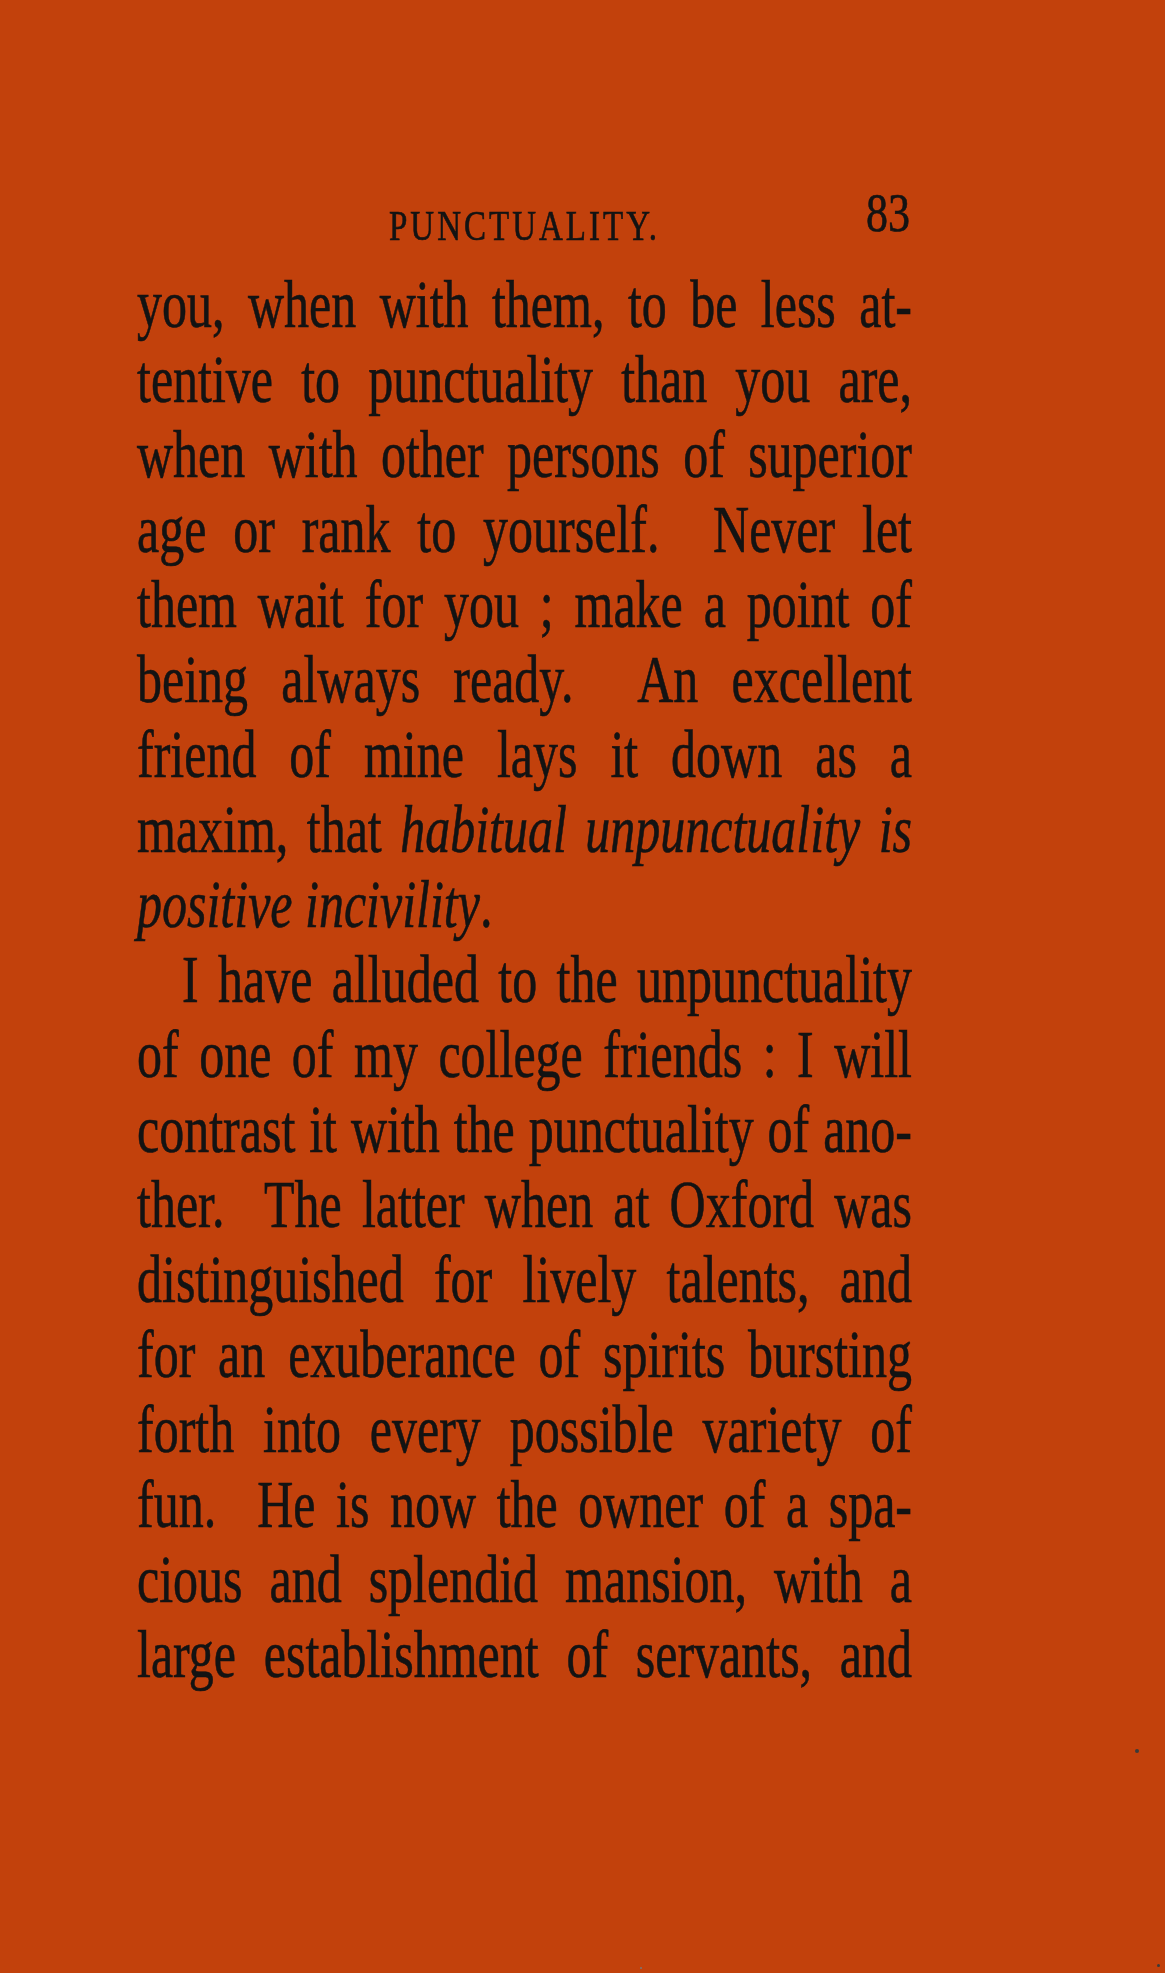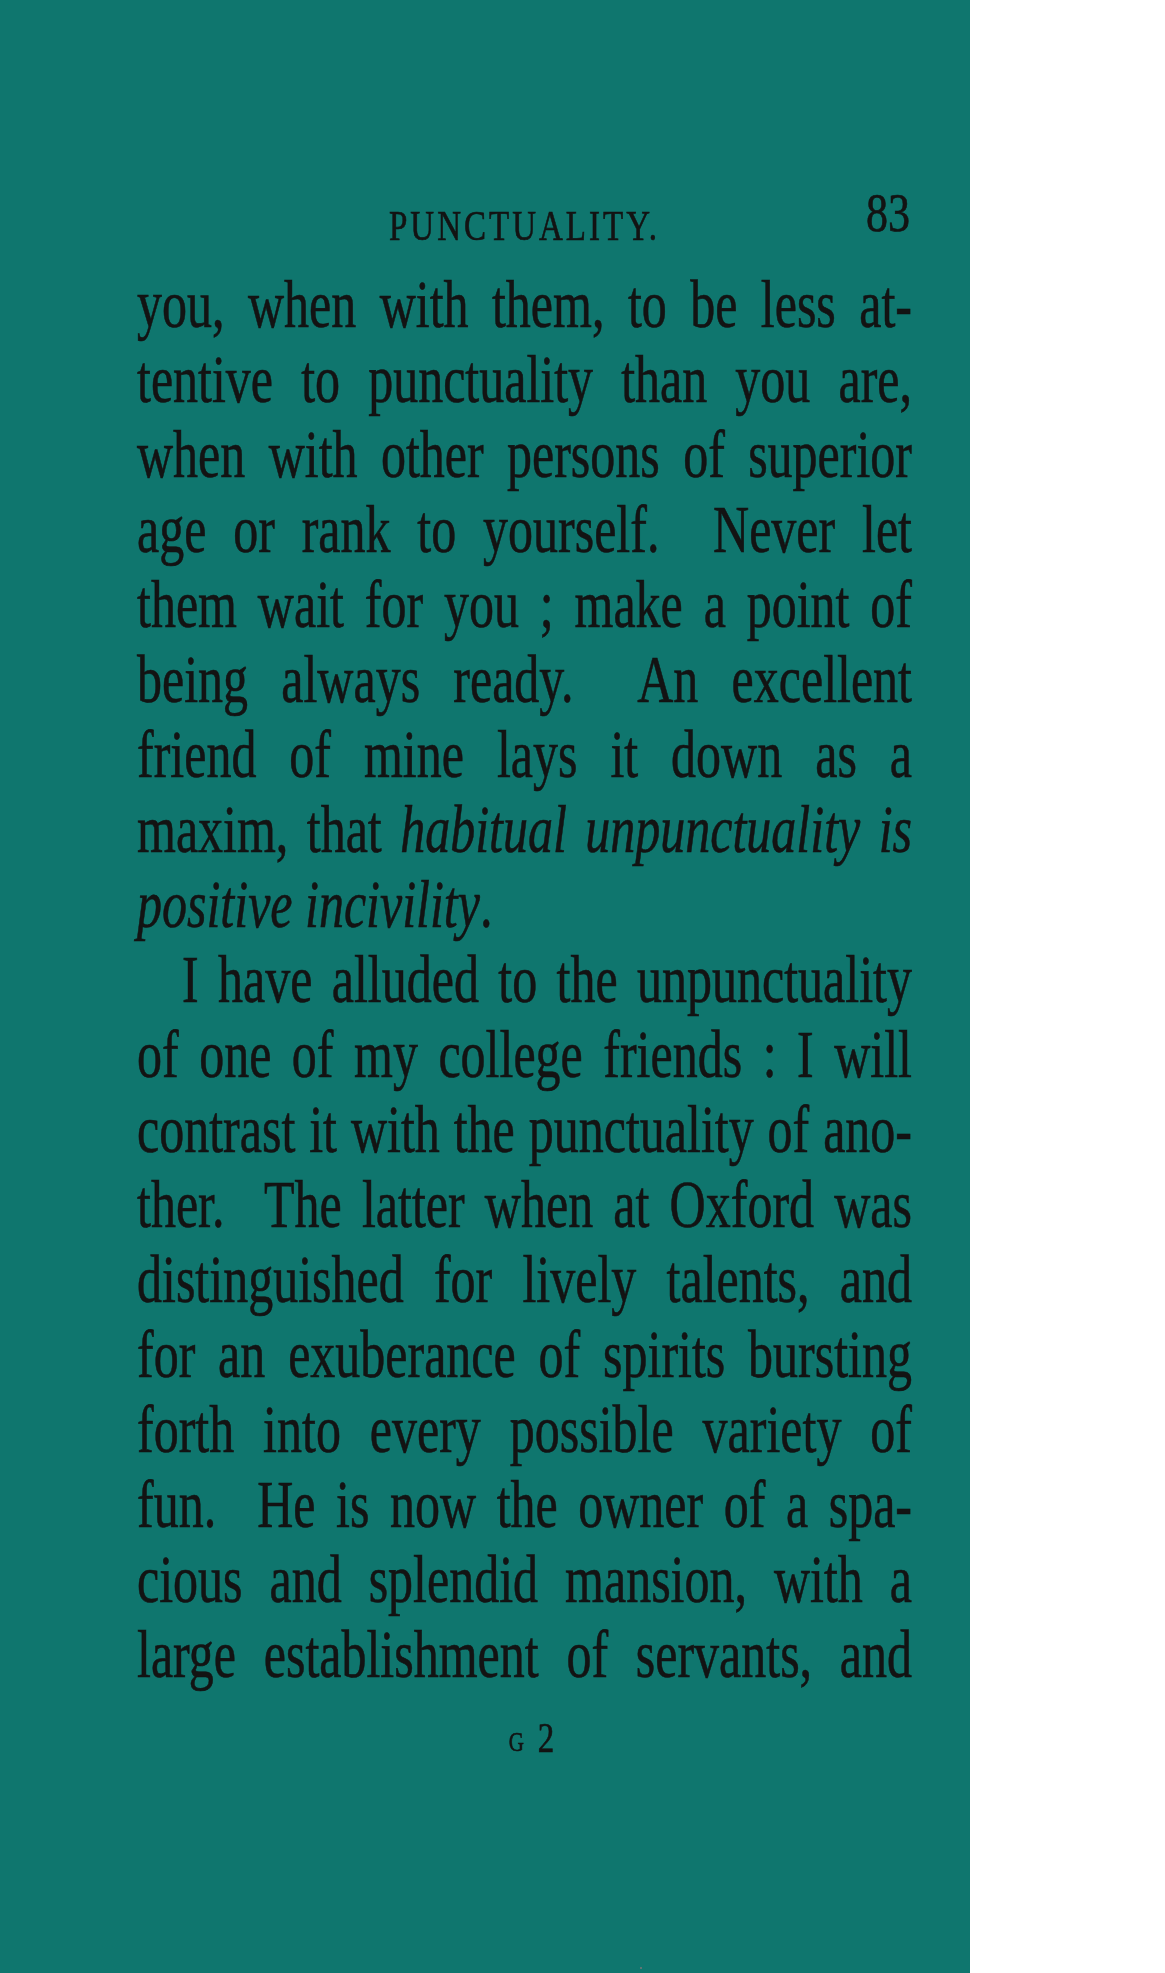--- a/index.html
+++ b/index.html
@@ -1,20 +1,20 @@
 <!DOCTYPE html>
 <html><head>
 <meta charset="utf-8">
 <style>
   html, body { margin: 0; padding: 0; background: #ffffff; }
   .page {
     position: relative;
-    width: 970px;
+    width: 1165px;
     height: 1973px;
-    background: #0f766e;
+    background: #c2410c;
     overflow: hidden;
     font-family: "Liberation Serif", serif;
     color: #131313;
   }
   
   .header-row {
     position: absolute;
     left: 137px;
     top: 0;
     width: 775px;
@@ -126,22 +126,18 @@
       <div class="line just"><span>contrast it with the punctuality of ano-</span></div>
       <div class="line just"><span>ther.&nbsp; The latter when at Oxford was</span></div>
       <div class="line just"><span>distinguished for lively talents, and</span></div>
       <div class="line just"><span>for an exuberance of spirits bursting</span></div>
       <div class="line just"><span>forth into every possible variety of</span></div>
       <div class="line just"><span>fun.&nbsp; He is now the owner of a spa-</span></div>
       <div class="line just"><span>cious and splendid mansion, with a</span></div>
       <div class="line just"><span>large establishment of servants, and</span></div>
     </div>
 
-  <div class="signature">
-    <span class="sig-letter">G</span>
-    <span class="sig-number">2</span>
-  </div>
 
   <div class="speck s1"></div>
   <div class="speck s2"></div>
   <div class="speck s3"></div>
 
 </div>
 
 </body></html>

